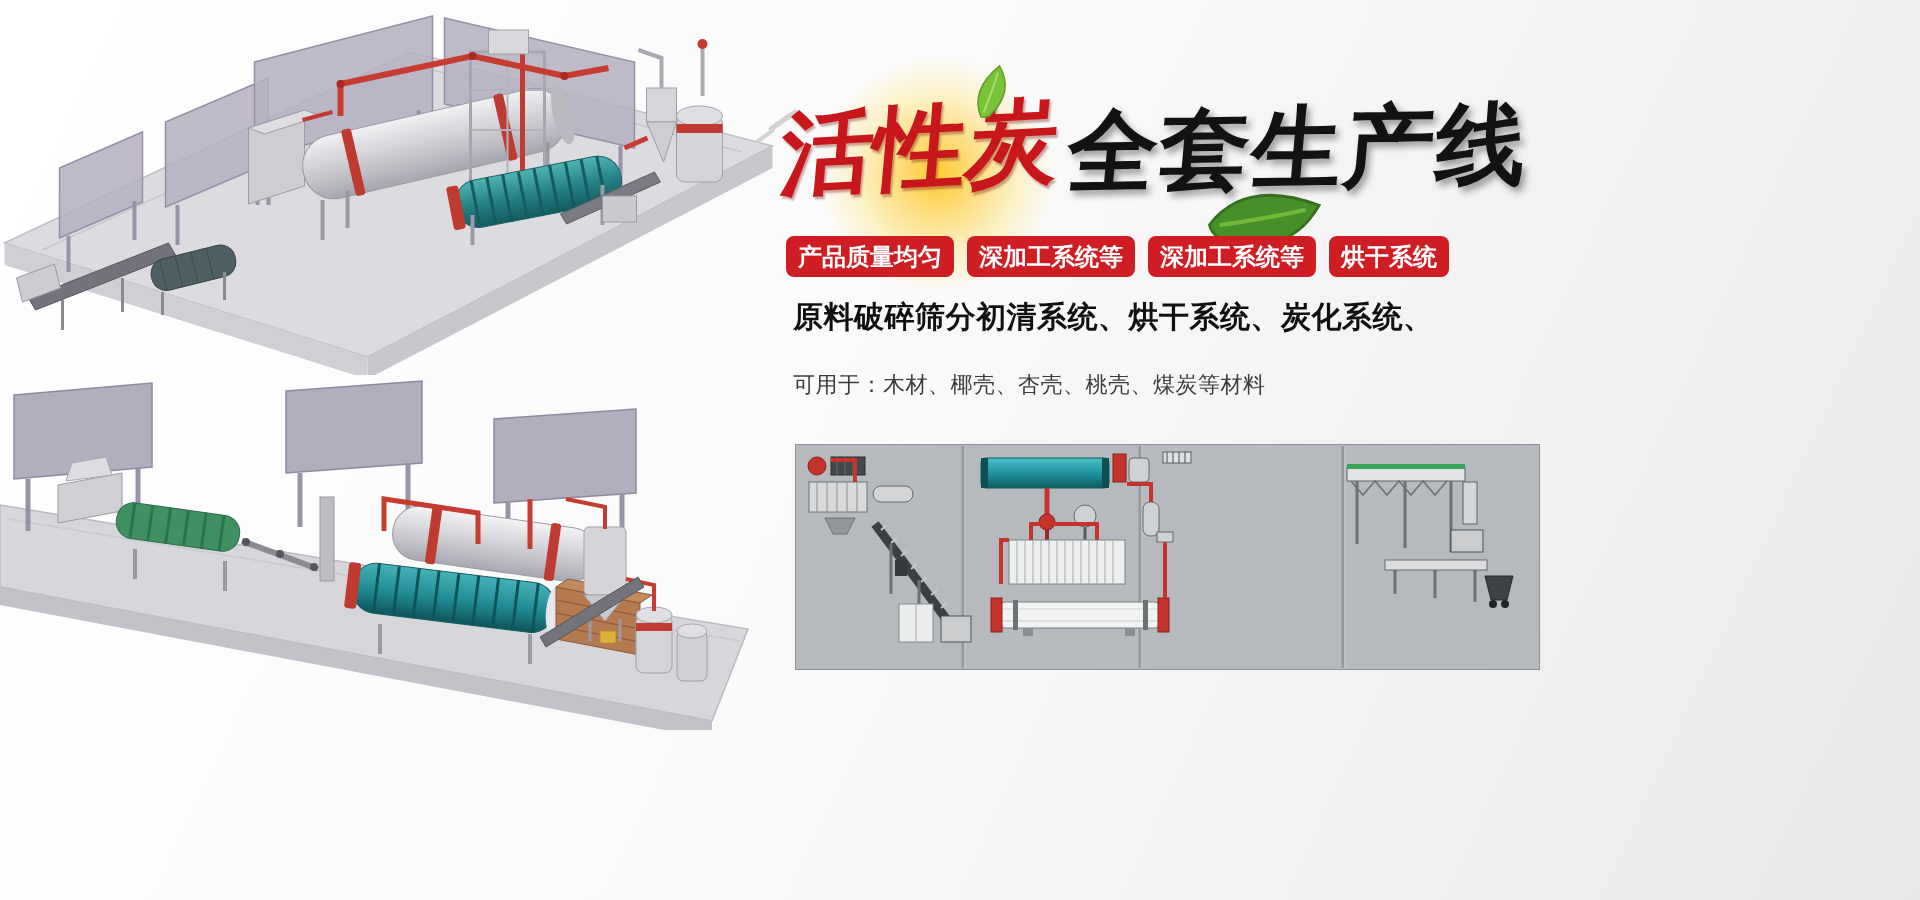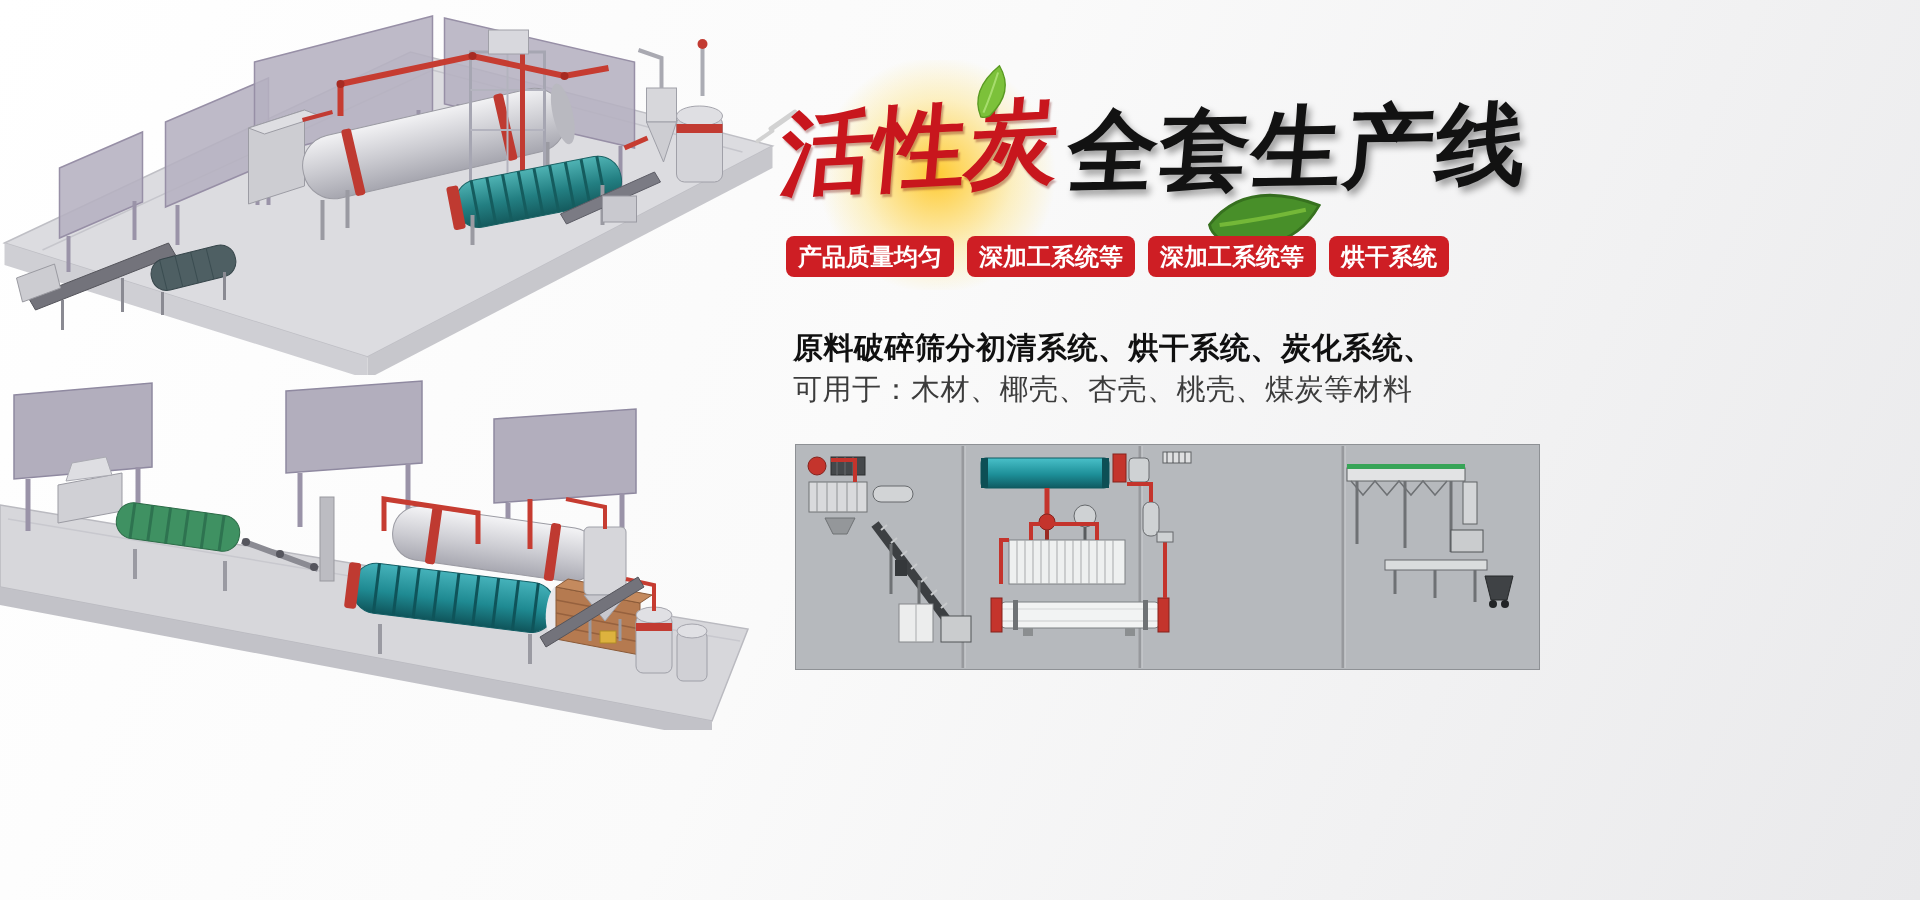--- a/index.html
+++ b/index.html
@@ -42,23 +42,23 @@
 
   
   .badges{position:absolute;left:786px;top:236px;display:flex;gap:13px;text-align:right;}
   .badge{
     background:#ce1e24;color:#fff;font-weight:bold;font-size:24px;
     line-height:41px;height:41px;padding:0 12px;border-radius:8px;white-space:nowrap;
   }
 
   
   .desc{position:absolute;left:793px;top:296px;width:740px;color:#101010;
-    font-size:30px;font-weight:bold;line-height:1.42;letter-spacing:.5px;margin-top:31px;}
+    font-size:30px;font-weight:bold;line-height:1.42;letter-spacing:.5px;}
   .materials{position:absolute;left:793px;top:370px;width:760px;color:#3c3c3c;
-    font-size:29px;font-weight:normal;letter-spacing:.5px;}
+    font-size:22px;font-weight:normal;letter-spacing:.5px;}
 
   
   .schematic{position:absolute;left:795px;top:444px;width:745px;height:226px;}
   svg{display:block;}
 </style>
 </head>
 <body>
 
 <div class="stage">
 

